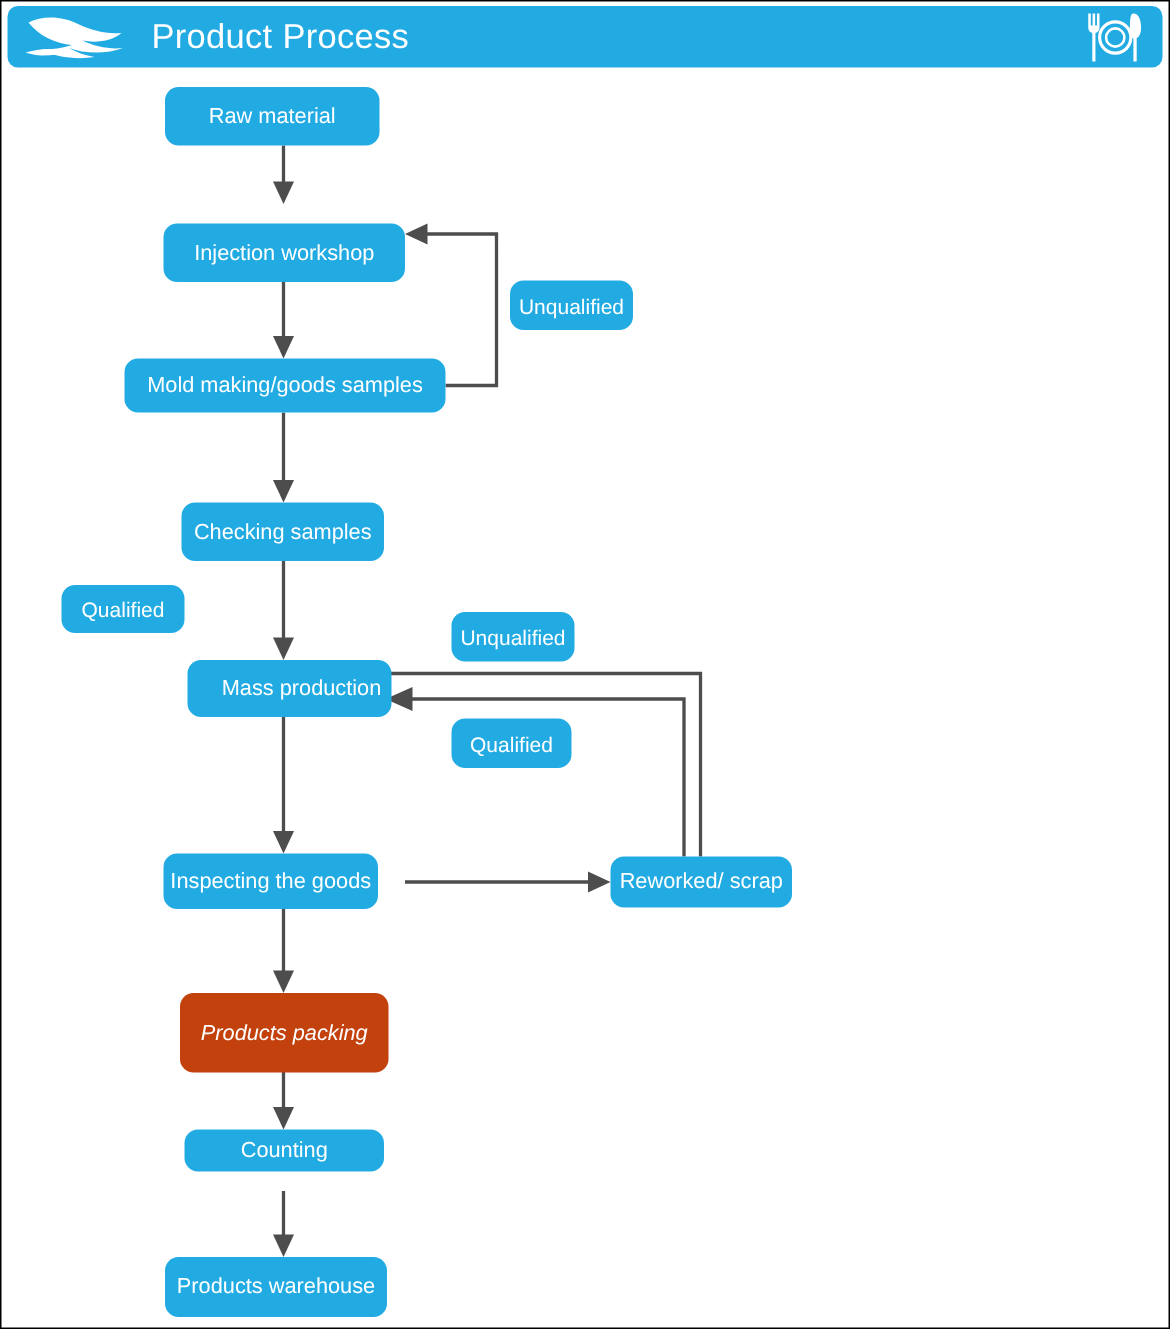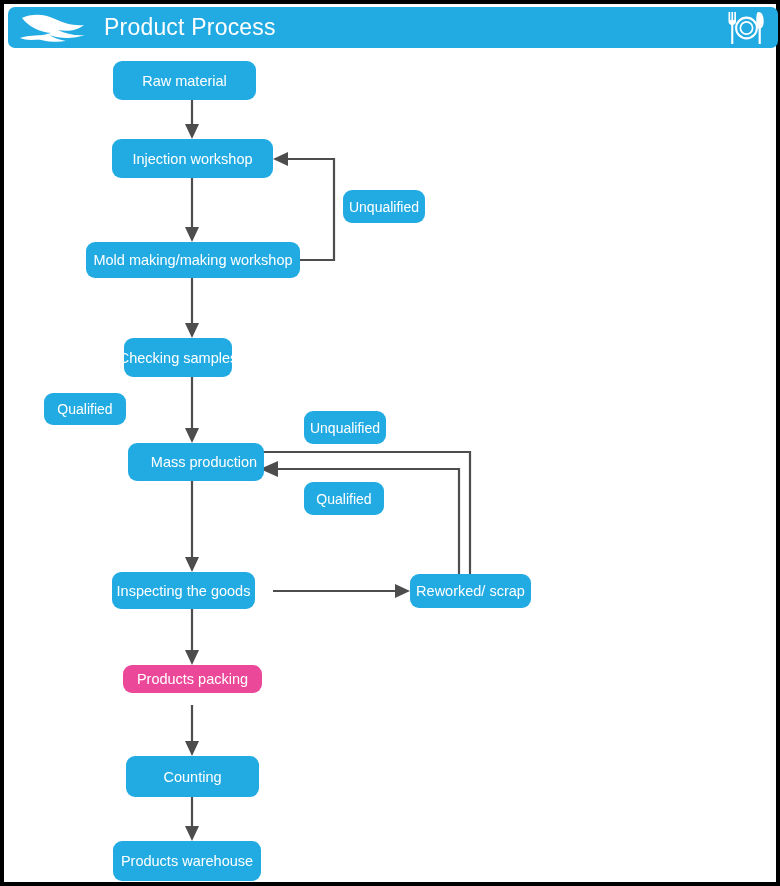--- a/index.html
+++ b/index.html
@@ -12,21 +12,21 @@
     height: 886px;
     font-family: "Liberation Sans", sans-serif;
     overflow: hidden;
   }
   #page {
     position: relative;
     width: 780px;
     height: 886px;
     background: #ffffff;
     box-sizing: border-box;
-    border: 4px solid #000000;
+    border: 1px solid #000000;
   }
 
   
   #header-bar {
     position: absolute;
     left: 4px;
     top: 3px;
     width: 770px;
     height: 41px;
     background: #22abe3;
@@ -185,28 +185,28 @@
       <polygon class="conn-head" points="188,752 181,737 195,737" style="fill: rgb(77, 77, 77);"></polygon>
     </g>
 
     <g>
       <line class="conn" x1="188" y1="793" x2="188" y2="828" style="stroke: rgb(77, 77, 77);"></line>
       <polygon class="conn-head" points="188,837 181,822 195,822" style="fill: rgb(77, 77, 77);"></polygon>
     </g>
   </svg>
 
   <div class="node" id="node-raw-material" style="left: 109px; top: 57px; width: 143px; height: 39px; background: rgb(34, 171, 227); color: rgb(255, 255, 255);">Raw material</div>
-  <div class="node" id="node-injection" style="left: 108px; top: 135px; width: 161px; height: 39px; background: rgb(34, 171, 227); color: rgb(255, 255, 255);">Injection workshop</div>
-  <div class="node" id="node-mold-making" style="left: 82px; top: 238px; width: 214px; height: 36px; background: rgb(34, 171, 227); color: rgb(255, 255, 255);">Mold making/making workshop</div>
-  <div class="node" id="node-checking" style="left: 120px; top: 334px; width: 108px; height: 39px; background: rgb(34, 171, 227); color: rgb(255, 255, 255); text-align: center;">Checking samples</div>
+  <div class="node" id="node-injection" style="left: 108px; top: 148px; width: 161px; height: 39px; background: rgb(34, 171, 227); color: rgb(255, 255, 255);">Injection workshop</div>
+  <div class="node" id="node-mold-making" style="left: 82px; top: 238px; width: 214px; height: 36px; background: rgb(34, 171, 227); color: rgb(255, 255, 255);">Mold making/goods samples</div>
+  <div class="node" id="node-checking" style="left: 120px; top: 334px; width: 135px; height: 39px; background: rgb(34, 171, 227); color: rgb(255, 255, 255); text-align: center;">Checking samples</div>
   <div class="node" id="node-mass-production" style="left: 124px; top: 439px; width: 136px; height: 38px; background: rgb(34, 171, 227); color: rgb(255, 255, 255); padding-left: 16px;">Mass production</div>
   <div class="node" id="node-inspecting" style="left: 108px; top: 568px; width: 143px; height: 37px; background: rgb(34, 171, 227); color: rgb(255, 255, 255);">Inspecting the goods</div>
   <div class="node" id="node-reworked" style="left: 406px; top: 570px; width: 121px; height: 34px; background: rgb(34, 171, 227); color: rgb(255, 255, 255);">Reworked/ scrap</div>
-  <div class="node" id="node-packing" style="left: 119px; top: 661px; width: 139px; height: 28px; background: #ec4899; color: rgb(255, 255, 255);">Products packing</div>
-  <div class="node" id="node-counting" style="left: 122px; top: 752px; width: 133px; height: 41px; background: rgb(34, 171, 227); color: rgb(255, 255, 255);">Counting</div>
+  <div class="node" id="node-packing" style="left: 119px; top: 661px; width: 139px; height: 53px; background: #c2410c; color: rgb(255, 255, 255); font-style: italic;">Products packing</div>
+  <div class="node" id="node-counting" style="left: 122px; top: 752px; width: 133px; height: 28px; background: rgb(34, 171, 227); color: rgb(255, 255, 255);">Counting</div>
   <div class="node" id="node-warehouse" style="left: 109px; top: 837px; width: 148px; height: 40px; background: rgb(34, 171, 227); color: rgb(255, 255, 255);">Products warehouse</div>
 
   <div class="label-node" id="label-unqualified-mold" style="left: 339px; top: 186px; width: 82px; height: 33px; background: rgb(34, 171, 227); color: rgb(255, 255, 255);">Unqualified</div>
   <div class="label-node" id="label-qualified-checking" style="left: 40px; top: 389px; width: 82px; height: 32px; background: rgb(34, 171, 227); color: rgb(255, 255, 255);">Qualified</div>
   <div class="label-node" id="label-unqualified-mass" style="left: 300px; top: 407px; width: 82px; height: 33px; background: rgb(34, 171, 227); color: rgb(255, 255, 255);">Unqualified</div>
   <div class="label-node" id="label-qualified-mass" style="left: 300px; top: 478px; width: 80px; height: 33px; background: rgb(34, 171, 227); color: rgb(255, 255, 255);">Qualified</div>
 
 </div>
 
 </body></html>

